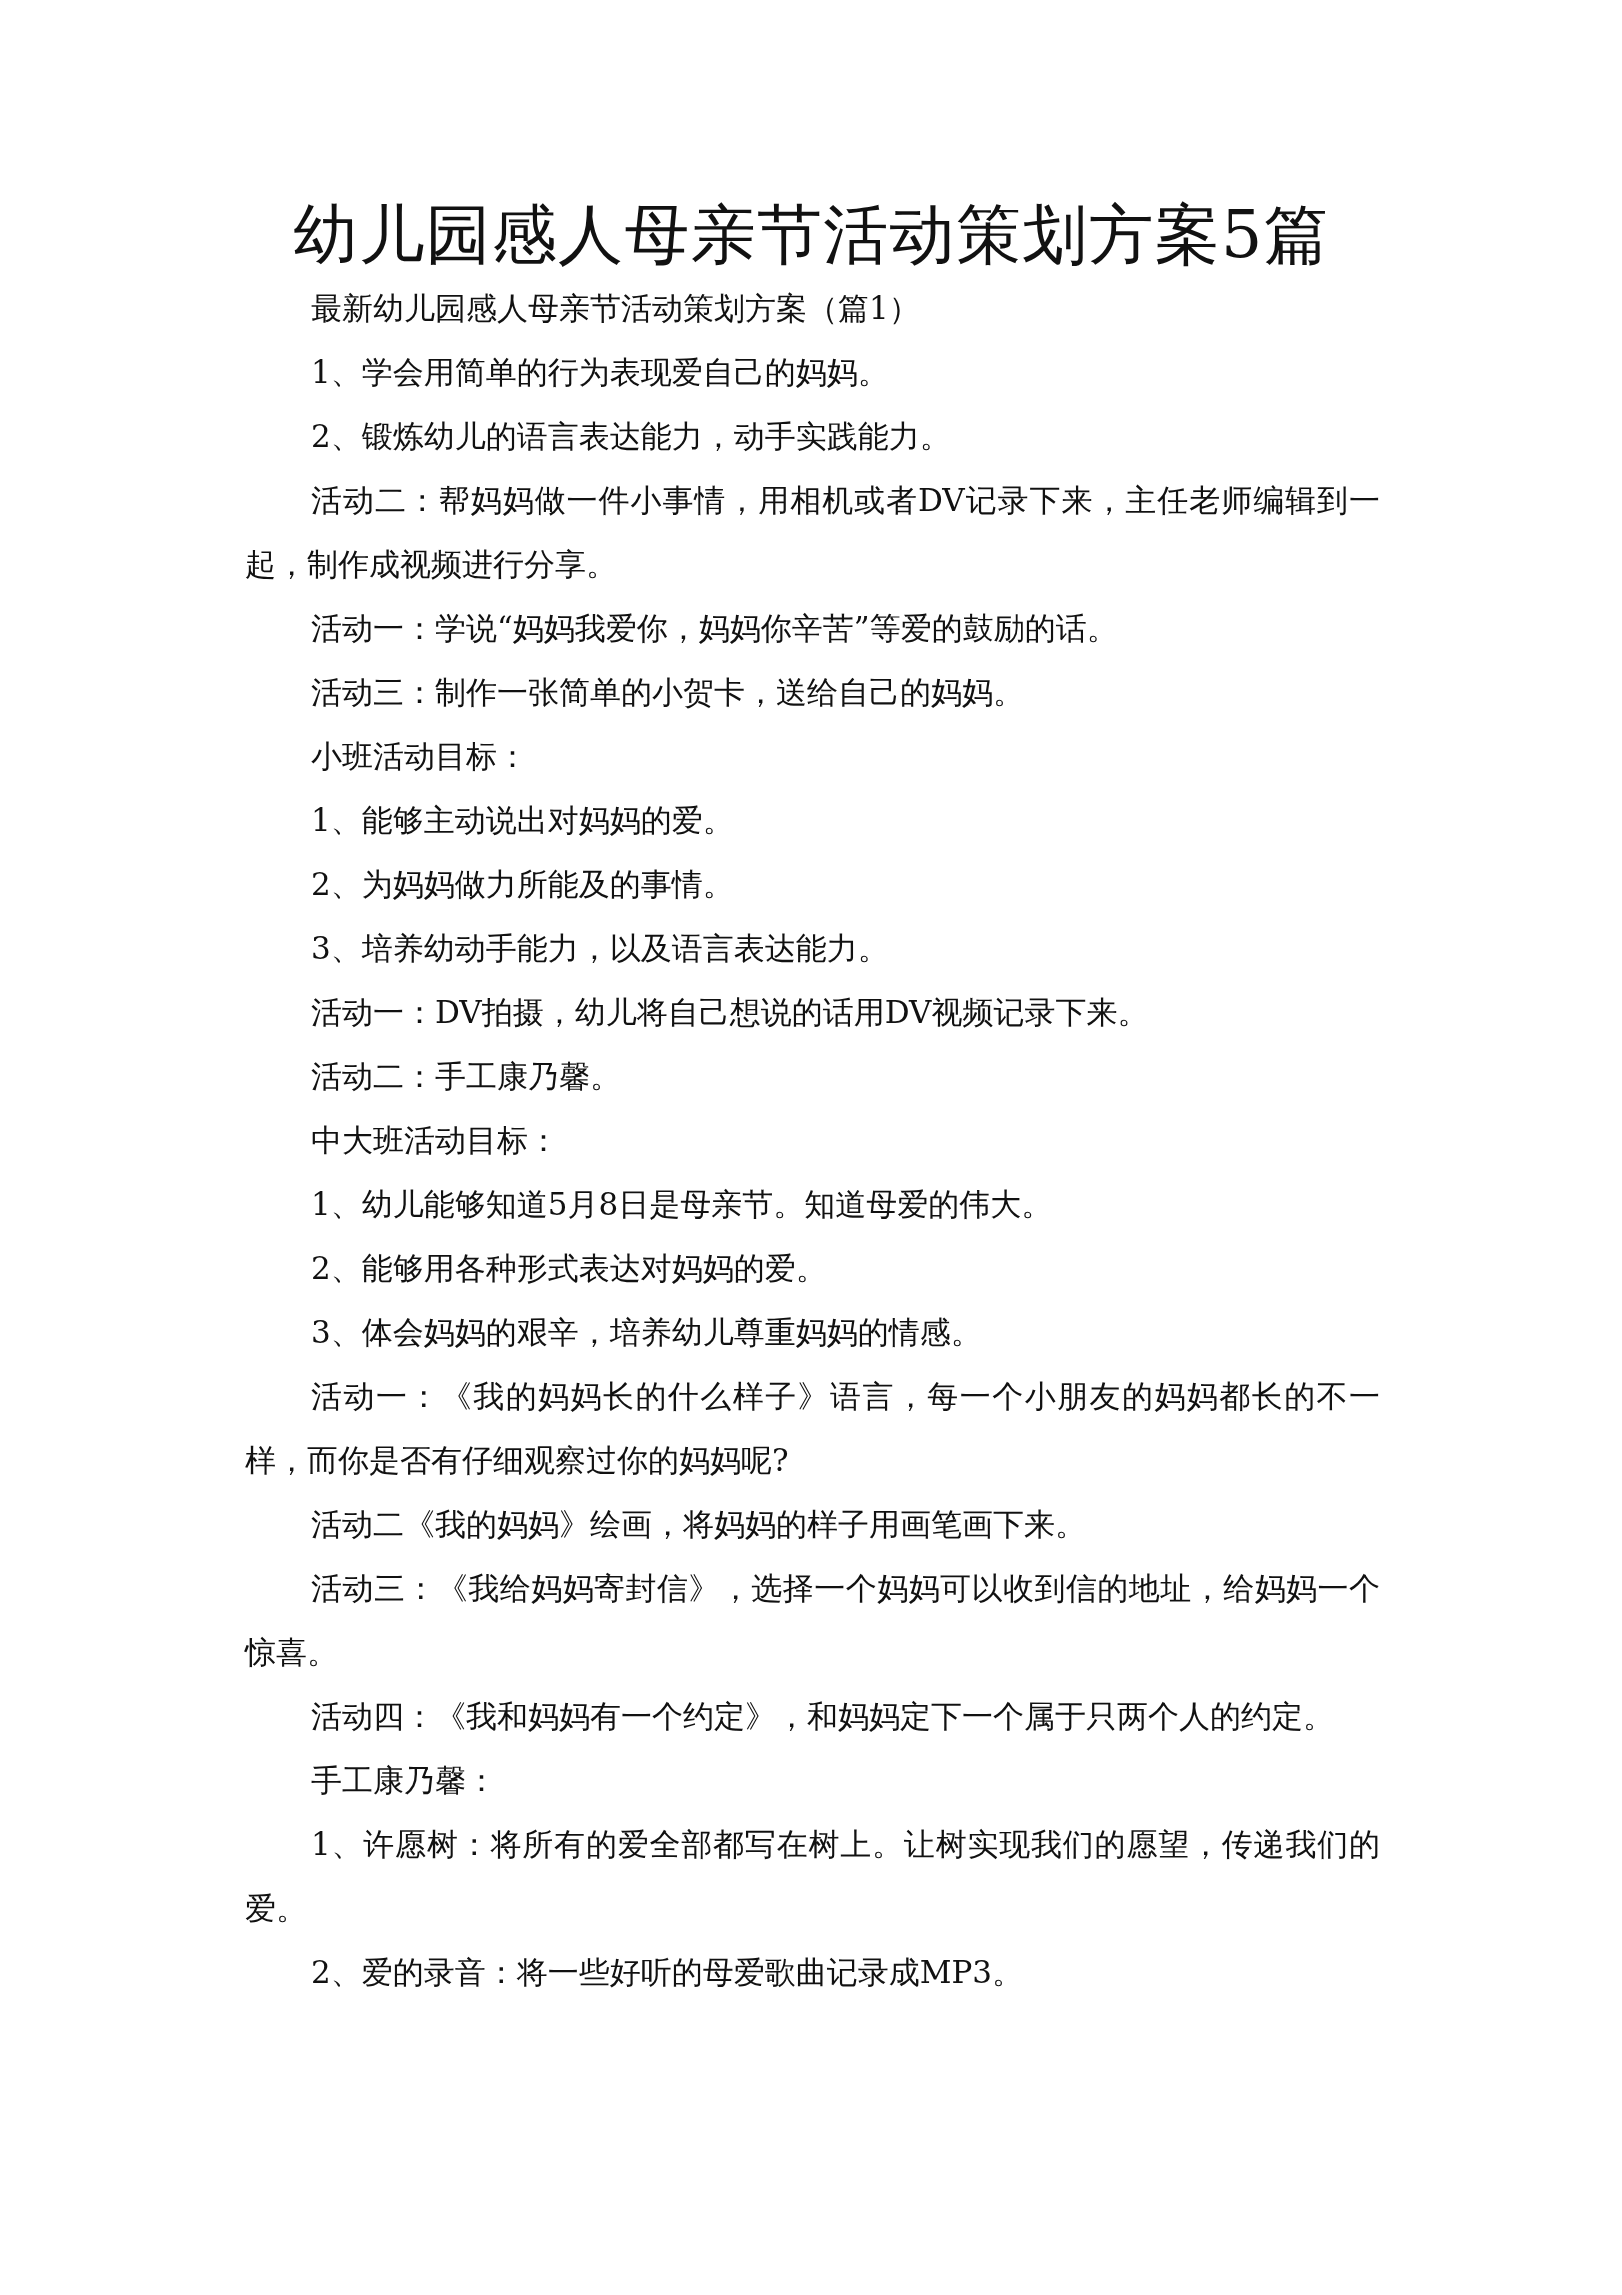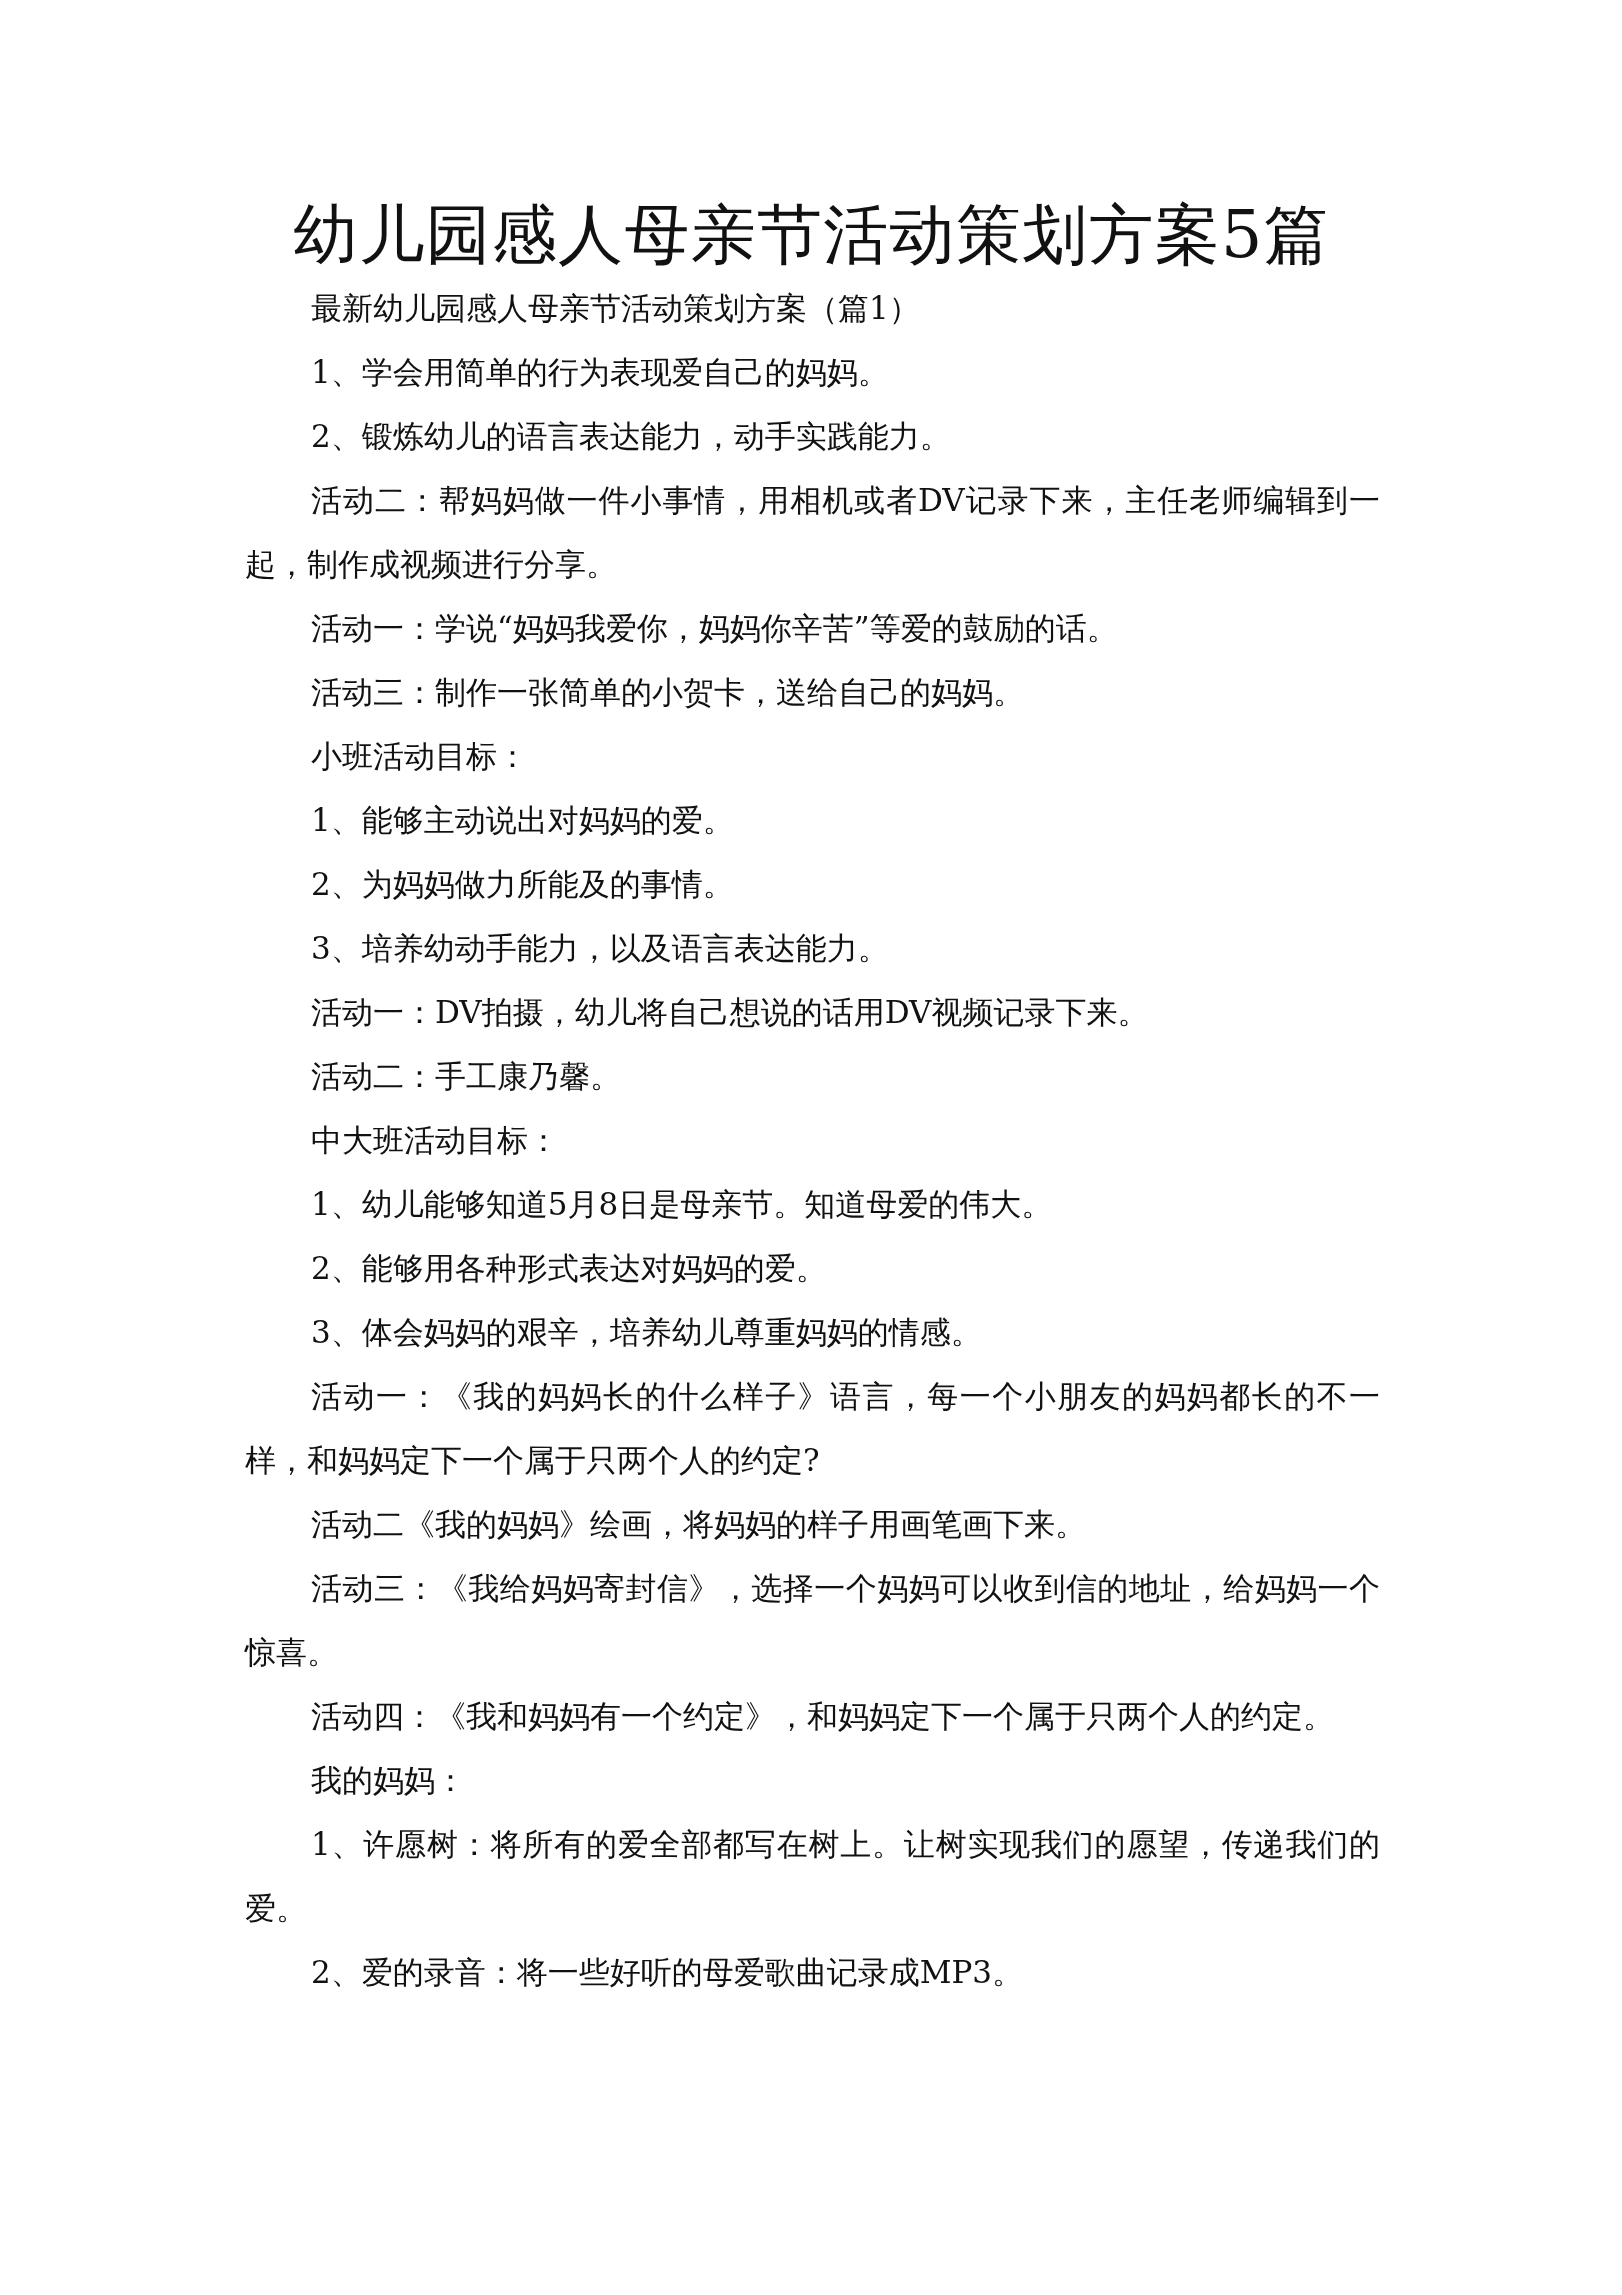--- a/index.html
+++ b/index.html
@@ -27,22 +27,22 @@
     <p class="para">小班活动目标：</p>
     <p class="para">1、能够主动说出对妈妈的爱。</p>
     <p class="para">2、为妈妈做力所能及的事情。</p>
     <p class="para">3、培养幼动手能力，以及语言表达能力。</p>
     <p class="para">活动一：DV拍摄，幼儿将自己想说的话用DV视频记录下来。</p>
     <p class="para">活动二：手工康乃馨。</p>
     <p class="para">中大班活动目标：</p>
     <p class="para">1、幼儿能够知道5月8日是母亲节。知道母爱的伟大。</p>
     <p class="para">2、能够用各种形式表达对妈妈的爱。</p>
     <p class="para">3、体会妈妈的艰辛，培养幼儿尊重妈妈的情感。</p>
-    <p class="para">活动一：《我的妈妈长的什么样子》语言，每一个小朋友的妈妈都长的不一样，和妈妈定下一个属于只两个人的约定?</p>
+    <p class="para">活动一：《我的妈妈长的什么样子》语言，每一个小朋友的妈妈都长的不一样，而你是否有仔细观察过你的妈妈呢?</p>
     <p class="para">活动二《我的妈妈》绘画，将妈妈的样子用画笔画下来。</p>
     <p class="para">活动三：《我给妈妈寄封信》，选择一个妈妈可以收到信的地址，给妈妈一个惊喜。</p>
     <p class="para">活动四：《我和妈妈有一个约定》，和妈妈定下一个属于只两个人的约定。</p>
-    <p class="para">我的妈妈：</p>
+    <p class="para">手工康乃馨：</p>
     <p class="para">1、许愿树：将所有的爱全部都写在树上。让树实现我们的愿望，传递我们的爱。</p>
     <p class="para">2、爱的录音：将一些好听的母爱歌曲记录成MP3。</p>
   </div>
 </div>
 
 
 </body></html>

